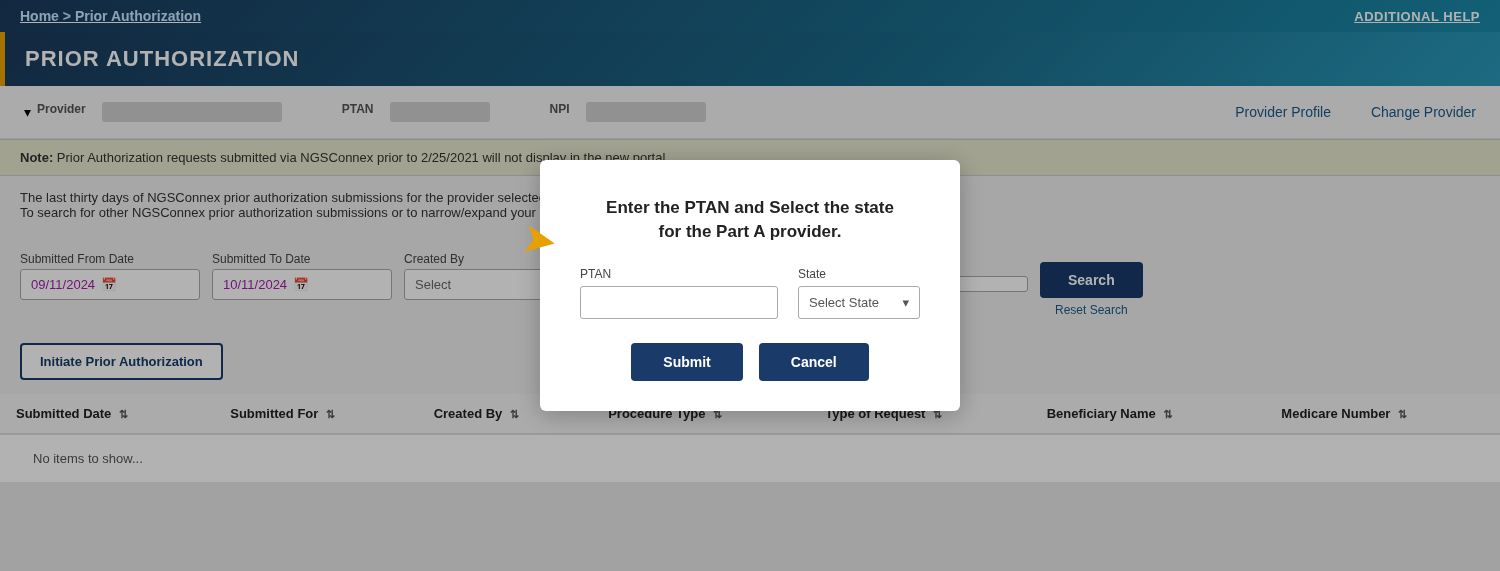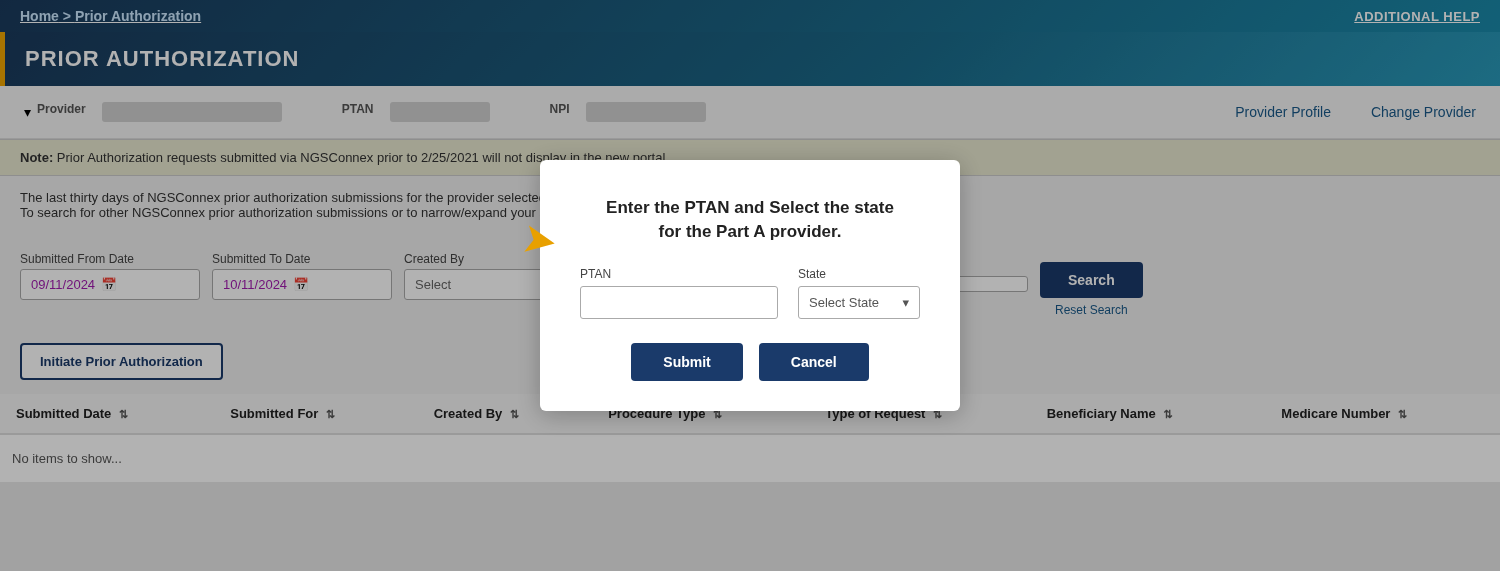--- a/index.html
+++ b/index.html
@@ -133,21 +133,21 @@
     .data-table thead tr { border-bottom: 2px solid #ddd; background: #f5f5f5; }
     .data-table th {
       padding: 12px 16px;
       text-align: left;
       font-size: 13px;
       font-weight: bold;
       color: #222;
       white-space: nowrap;
     }
     .sort-arrows { font-size: 11px; color: #555; margin-left: 4px; }
-    .no-items { padding: 16px 12px; font-size: 13px; color: #555; background: white; }
+    .no-items { padding: 16px 33px; font-size: 13px; color: #555; background: white; }
 
     
     .modal-overlay {
       position: fixed;
       top: 0; left: 0; right: 0; bottom: 0;
       background: rgba(0,0,0,0.3);
       display: flex;
       justify-content: center;
       align-items: center;
       z-index: 1000;

